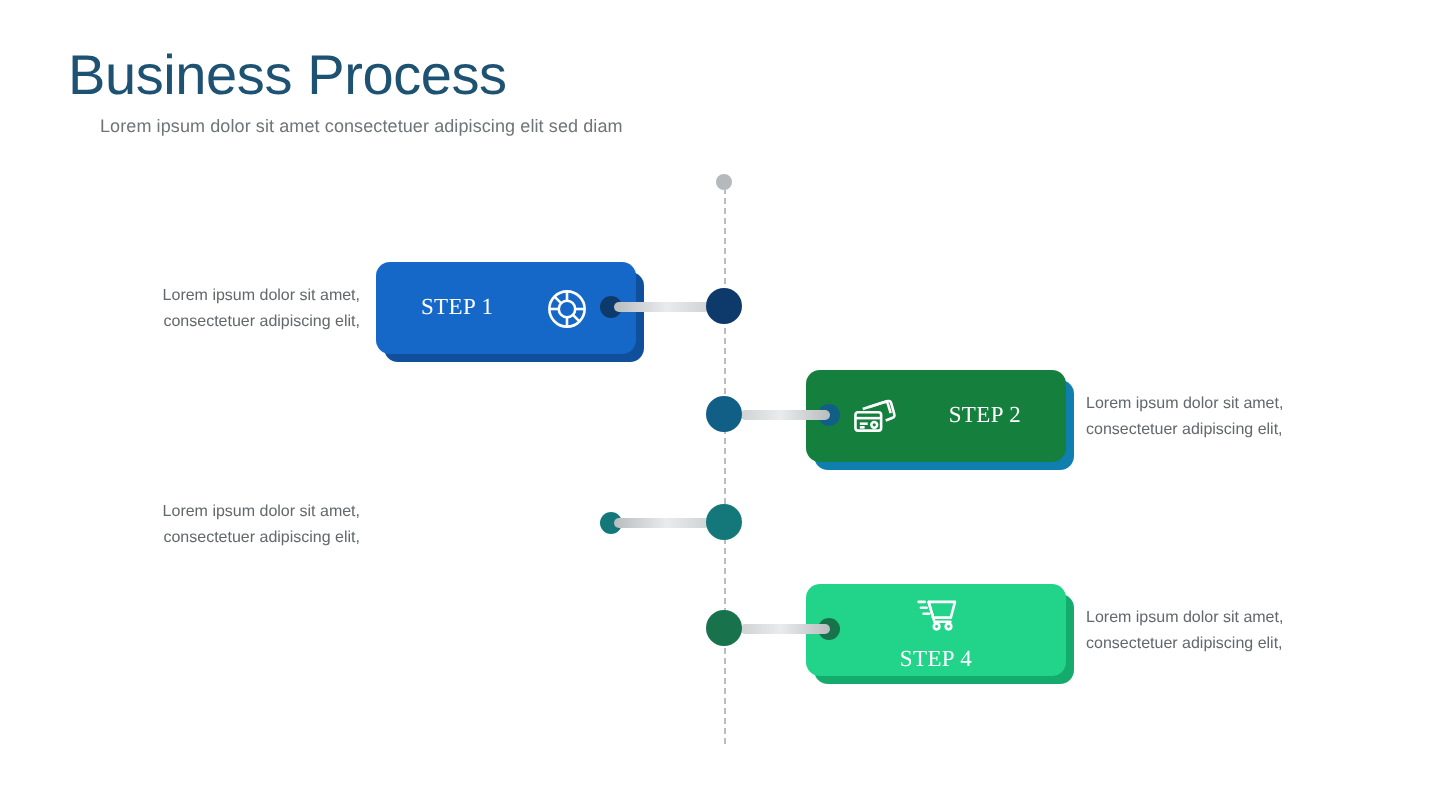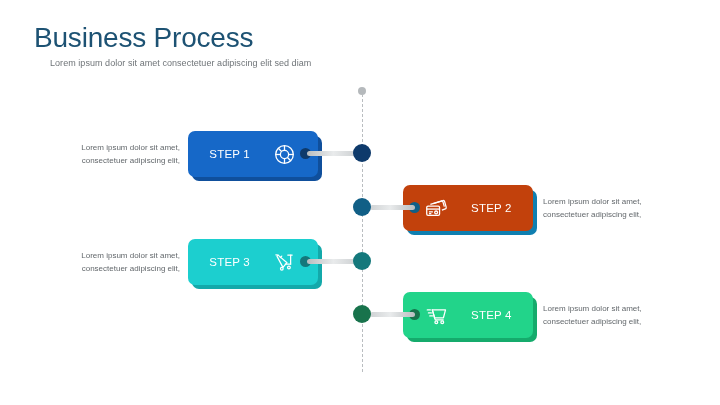--- a/index.html
+++ b/index.html
@@ -63,20 +63,21 @@
   .row.r2 { top: 185px; }
   .row.r3 { top: 239px; }
   .row.r4 { top: 292px; }
 
   
   .card-wrap {
     position: absolute;
     top: 0;
     width: 130px;
     height: 48px;
+    font-family: Liberation Serif, serif;
   }
   .card-wrap.left  { left: 188px; }
   .card-wrap.right { left: 403px; }
 
   .card-shadow {
     position: absolute;
     left: 4px; top: 5px;
     width: 130px; height: 45px;
     border-radius: 7px;
   }
@@ -236,21 +237,21 @@
     <div class="conn">
       <div class="conn-nub" style="background: rgb(14, 58, 107);"></div>
       <div class="conn-bar to-right"></div>
       <div class="timeline-dot" style="background: rgb(14, 58, 107);"></div>
     </div>
   </div>
 
   <div class="row r2">
     <div class="card-wrap right">
       <div class="card-shadow" style="background: rgb(15, 127, 176);"></div>
-      <div class="card-face right-card" style="background: #c2410c;">
+      <div class="card-face right-card" style="background: #15803d;">
         <span class="card-icon">
           <svg viewBox="0 0 24 24" fill="none" stroke="#ffffff" stroke-width="1.35" stroke-linejoin="round">
             <rect x="1.8" y="9.5" width="13.4" height="9.6" rx="1.4"></rect>
             <line x1="1.8" y1="12.6" x2="15.2" y2="12.6"></line>
             <circle cx="11.6" cy="16.1" r="1.5"></circle>
             <line x1="4.1" y1="15.5" x2="8.2" y2="15.5"></line>
             <line x1="4.1" y1="17.4" x2="6.6" y2="17.4"></line>
             <path d="M5.6 7.8 L16.9 4.2 a1.4 1.4 0 0 1 1.8 0.9 L20.2 10"></path>
             <path d="M8.6 6.9 L18.6 3.7 a1.4 1.4 0 0 1 1.8 0.9 L22.1 10.6 a1.4 1.4 0 0 1-0.9 1.8 L17.6 13.8"></path>
           </svg>
@@ -263,49 +264,31 @@
     <div class="conn">
       <div class="conn-nub" style="background: rgb(17, 95, 134);"></div>
       <div class="conn-bar to-left"></div>
       <div class="timeline-dot" style="background: rgb(17, 95, 134);"></div>
     </div>
   </div>
 
   <div class="row r3">
     <div class="desc left-desc">Lorem ipsum dolor sit amet,
 consectetuer adipiscing elit,</div>
-    <div class="card-wrap left">
-      <div class="card-shadow" style="background: rgb(19, 169, 170);"></div>
-      <div class="card-face left-card" style="background: rgb(28, 207, 207);">
-        <span class="step-label">STEP 3</span>
-        <span class="card-icon">
-          <svg viewBox="0 0 24 24" fill="none" stroke="#ffffff" stroke-width="1.3" stroke-linejoin="round" stroke-linecap="round">
-            <path d="M4.2 5.6 L5.3 4.3 L14.6 12.2 L10.4 17.1 Z"></path>
-            <path d="M15.4 4.2 h3.0 v9.6"></path>
-            <path d="M18.4 4.2 h1.6"></path>
-            <line x1="12.8" y1="13.6" x2="18.4" y2="13.6"></line>
-            <path d="M3.0 4.0 L5.3 4.3"></path>
-            <circle cx="9.2" cy="18.6" r="1.4"></circle>
-            <circle cx="16.6" cy="17.3" r="1.4"></circle>
-            <path d="M7.6 7.0 l1.5-1.7"></path>
-          </svg>
-        </span>
-      </div>
-    </div>
     <div class="conn">
       <div class="conn-nub" style="background: rgb(20, 120, 123);"></div>
       <div class="conn-bar to-right"></div>
       <div class="timeline-dot" style="background: rgb(20, 120, 123);"></div>
     </div>
   </div>
 
   <div class="row r4">
     <div class="card-wrap right">
       <div class="card-shadow" style="background: rgb(21, 171, 108);"></div>
-      <div class="card-face right-card" style="background: rgb(34, 212, 138);">
+      <div class="card-face right-card" style="background: rgb(34, 212, 138); flex-direction: column;">
         <span class="card-icon">
           <svg viewBox="0 0 24 24" fill="none" stroke="#ffffff" stroke-width="1.35" stroke-linejoin="round" stroke-linecap="round">
             <path d="M7.6 6.2 H21.4 L19.2 14.4 H10.0 Z"></path>
             <line x1="2.4" y1="6.2" x2="5.6" y2="6.2"></line>
             <line x1="3.6" y1="9.3" x2="6.6" y2="9.3"></line>
             <line x1="5.0" y1="12.4" x2="7.8" y2="12.4"></line>
             <path d="M7.6 6.2 L10.0 14.4 L10.7 16.6 H19.0"></path>
             <circle cx="11.8" cy="19.1" r="1.45"></circle>
             <circle cx="18.0" cy="19.1" r="1.45"></circle>
           </svg>

